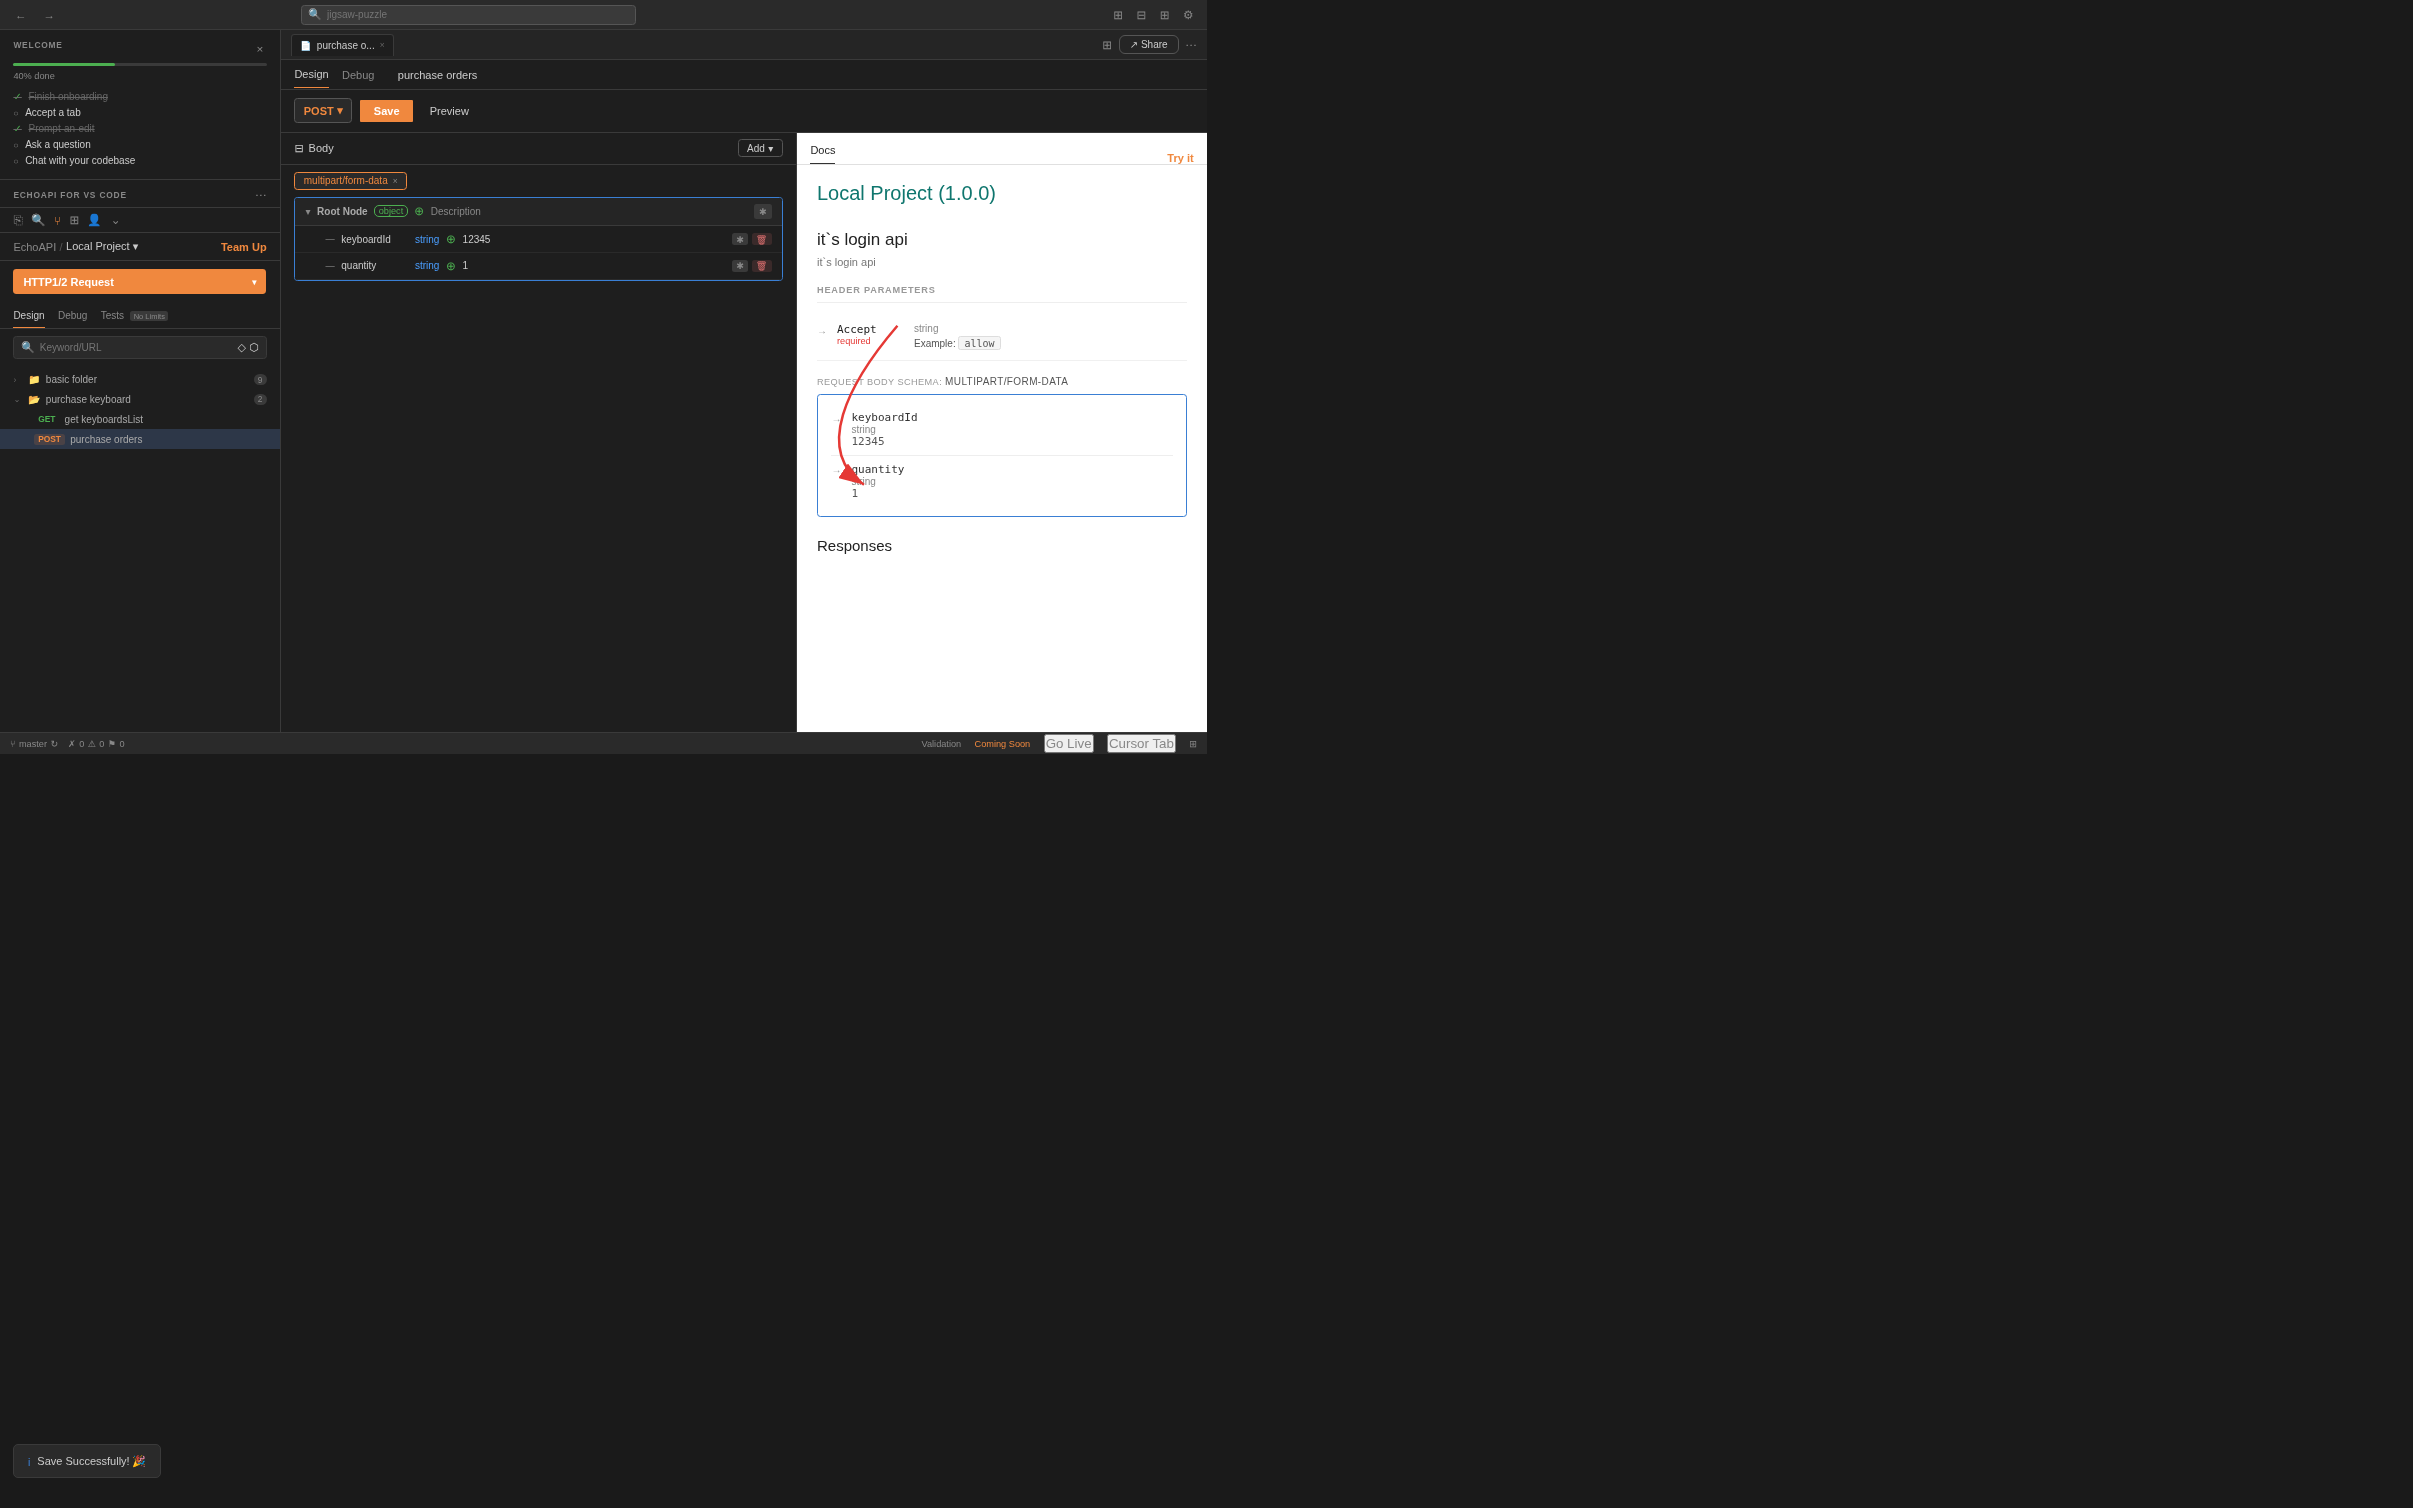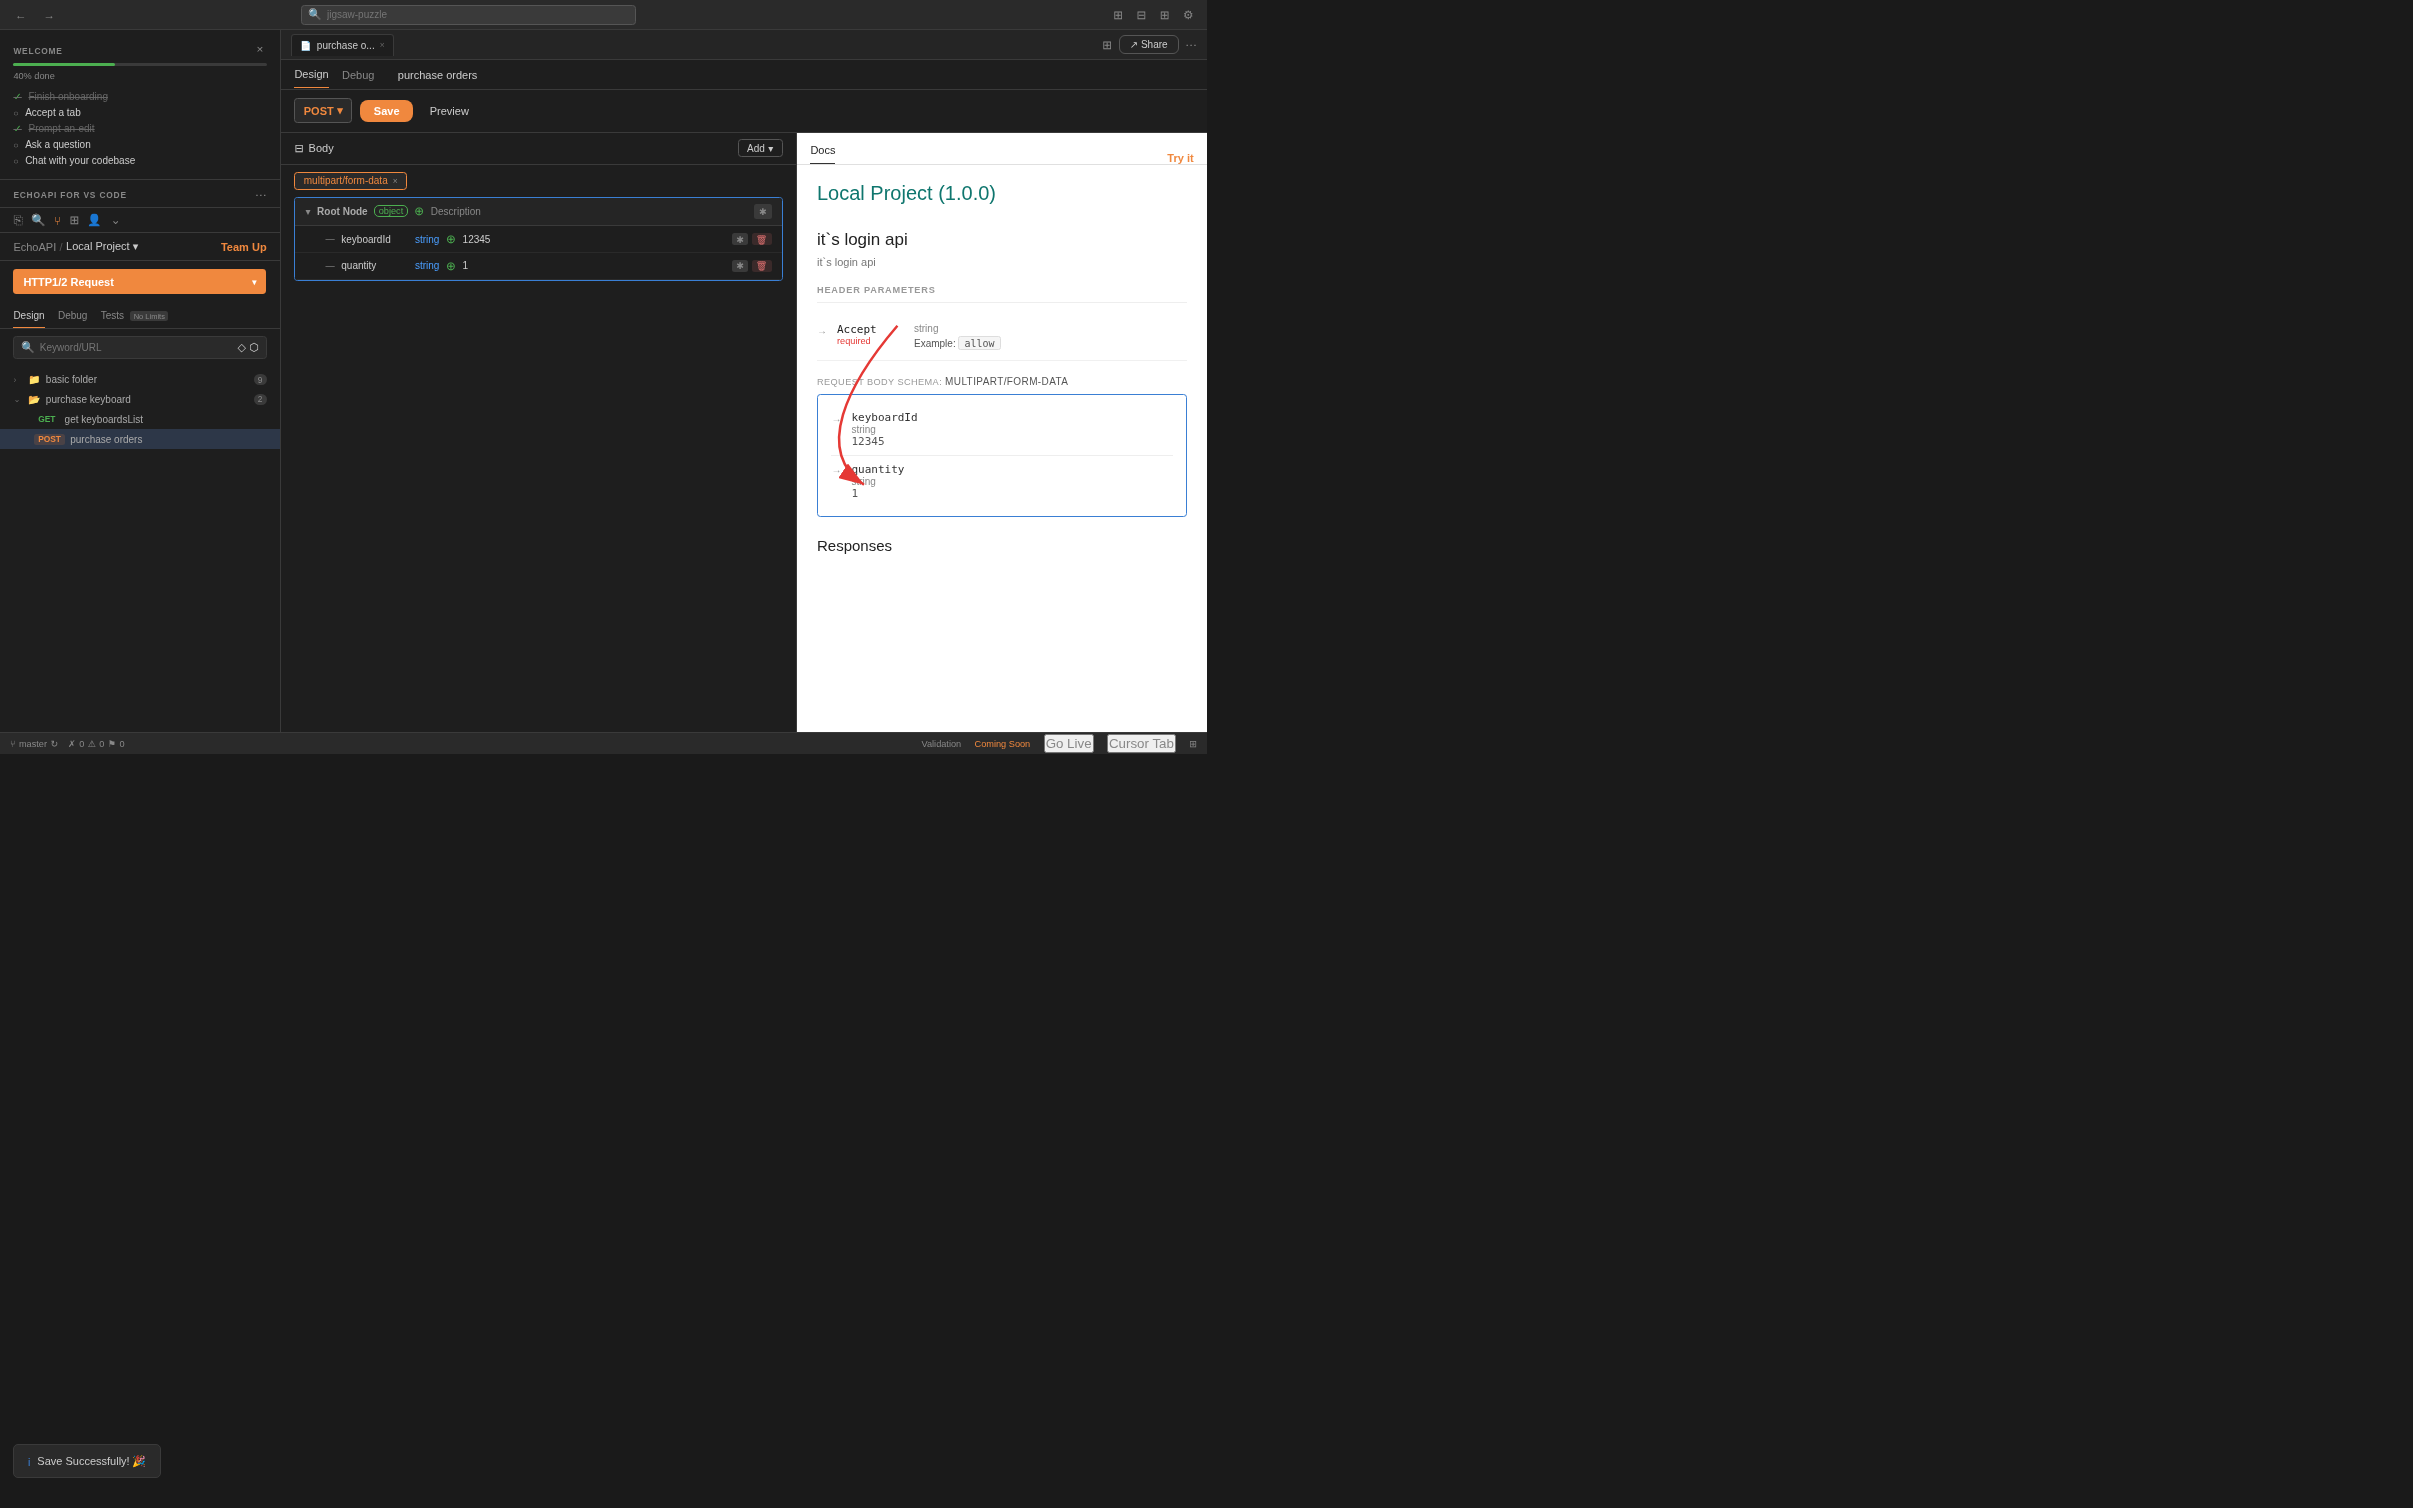--- a/index.html
+++ b/index.html
@@ -89,21 +89,21 @@
       border-bottom: 0.8px solid #3a3a3a;
     }
     .welcome-title {
       font-size: 8.4px;
       font-weight: 700;
       letter-spacing: 0.8px;
       color: #888;
       margin-bottom: 6.7px;
       display: flex;
       justify-content: space-between;
-      align-items: flex-end;
+      align-items: flex-start;
     }
     .progress-bar {
       height: 2.5px;
       background: #3a3a3a;
       border-radius: 1.7px;
       margin-bottom: 5px;
     }
     .progress-fill {
       height: 100%;
       background: #4caf50;
@@ -434,21 +434,21 @@
       color: #ccc;
       font-size: 11px;
       outline: none;
       width: 100%;
     }
     .save-btn {
       background: #f0883e;
       color: white;
       border: none;
       padding: 5px 13.4px;
-      border-radius: 8px;
+      border-radius: 1px;
       font-size: 11px;
       font-weight: 600;
       cursor: pointer;
     }
     .preview-btn {
       background: none;
       border: none;
       color: #ccc;
       font-size: 11px;
       cursor: pointer;

